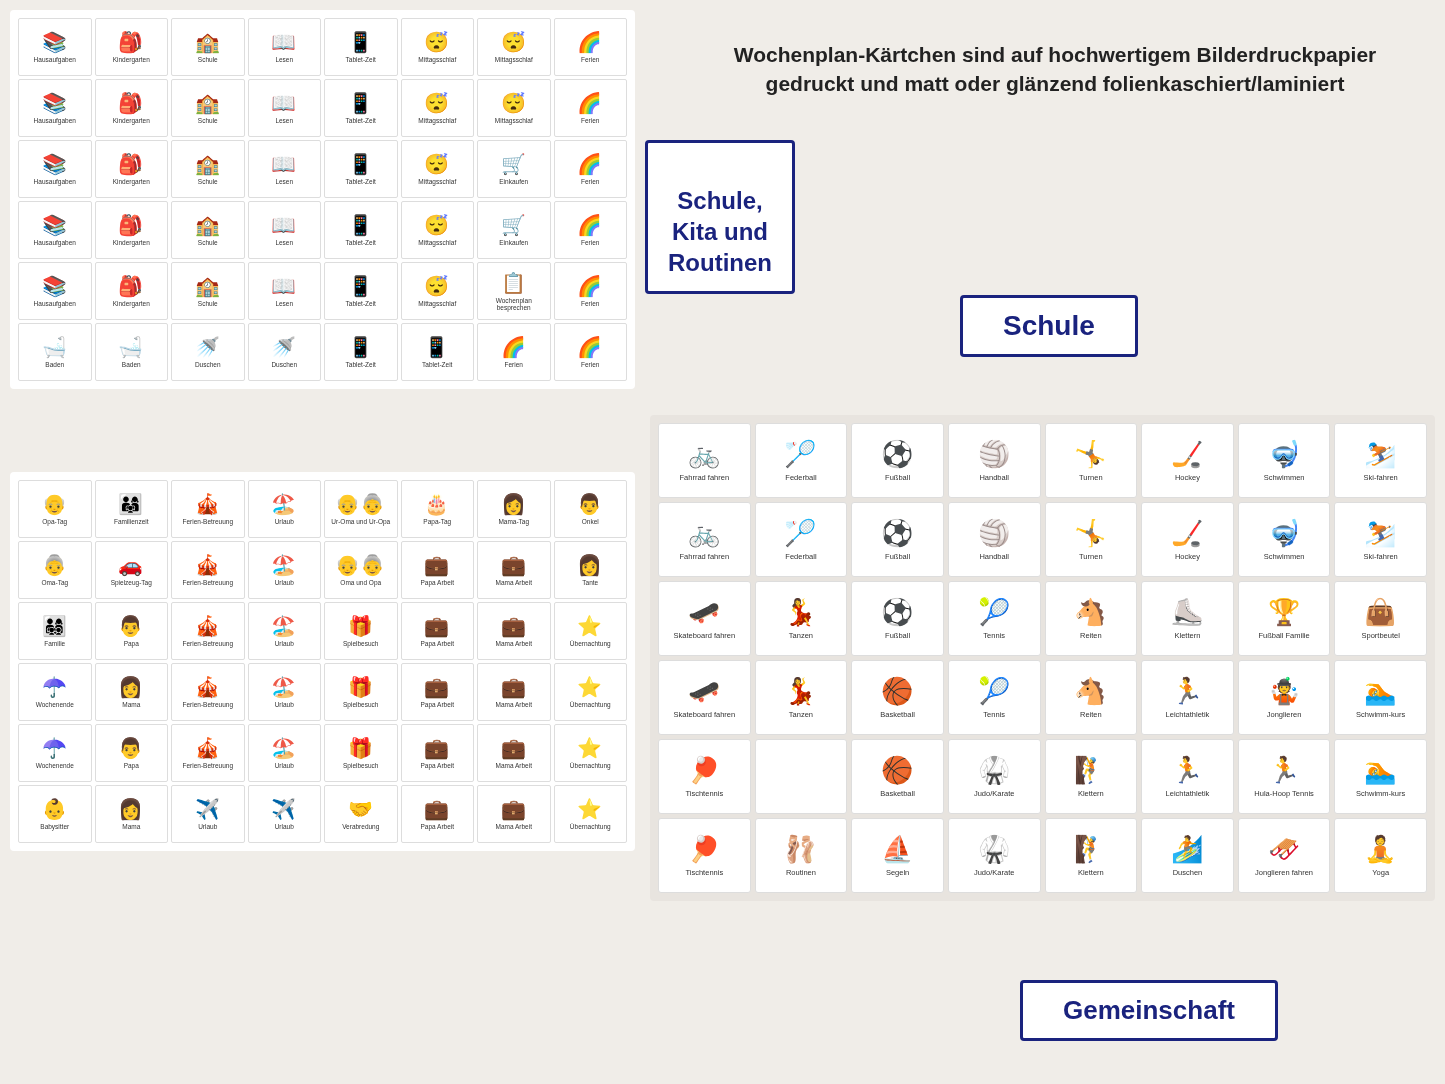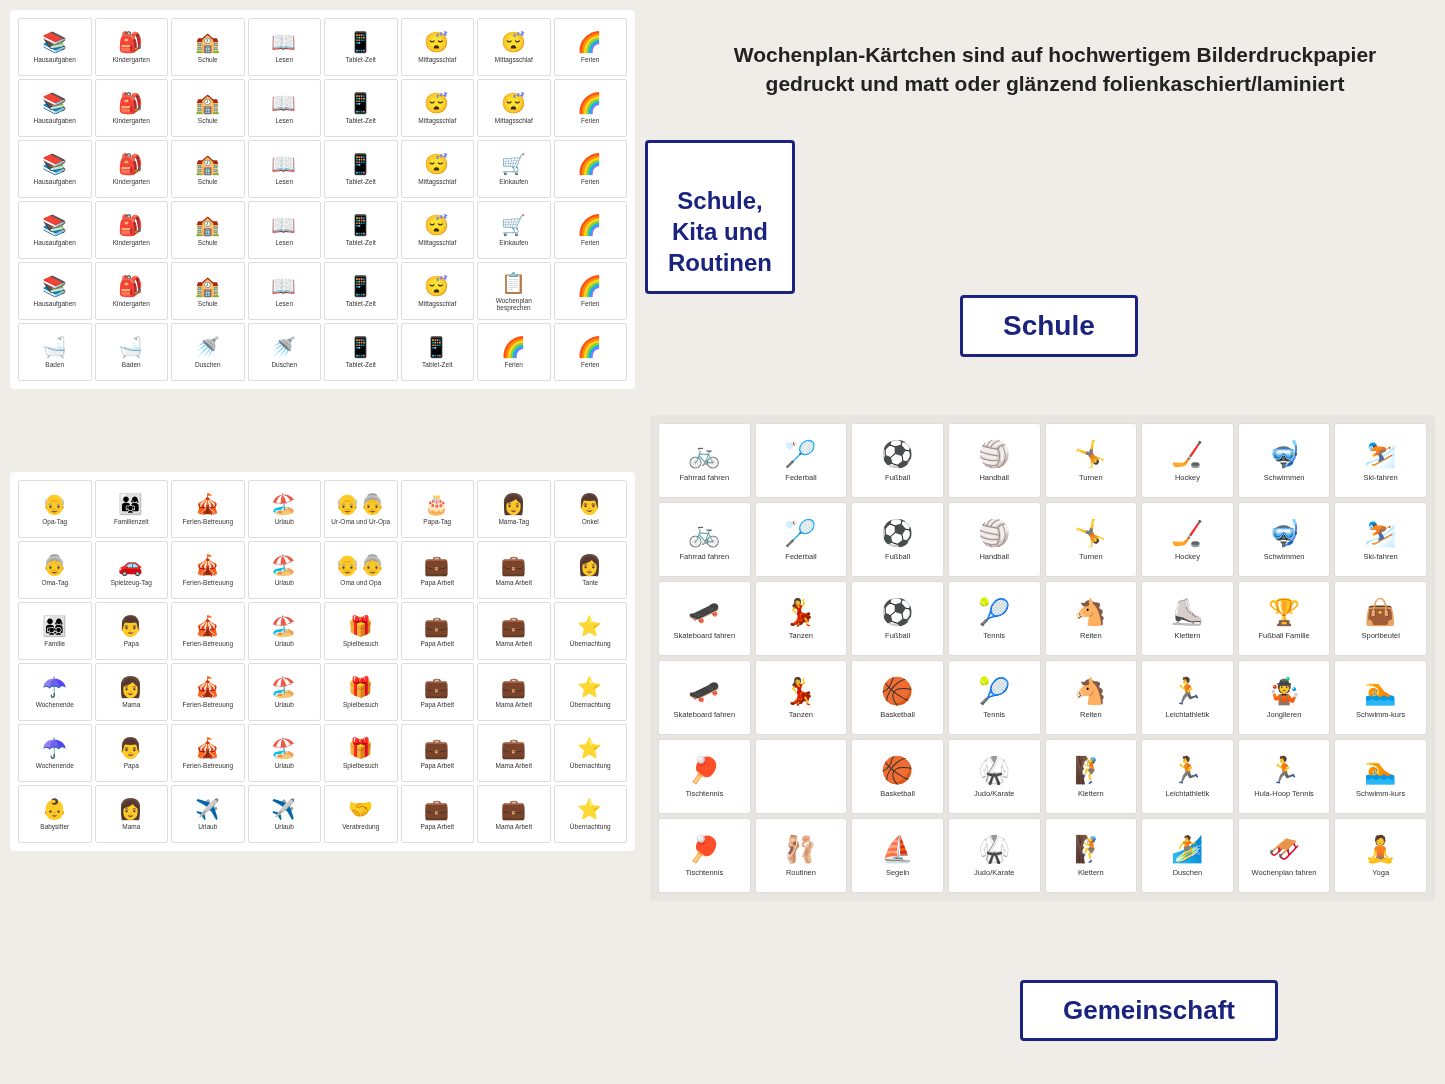--- a/index.html
+++ b/index.html
@@ -647,20 +647,20 @@
       <div style="background: white; border: 1px solid rgb(221, 221, 221); display: flex; flex-direction: column; align-items: center; justify-content: center; padding: 5px 2px; min-height: 75px; border-radius: 3px;">
         <div style="font-size: 26px; text-align: center;">🧗</div>
         <div style="font-size: 7.5px; text-align: center; color: rgb(51, 51, 51); line-height: 1.2; margin-top: 3px;">Klettern</div>
       </div>
       <div style="background: white; border: 1px solid rgb(221, 221, 221); display: flex; flex-direction: column; align-items: center; justify-content: center; padding: 5px 2px; min-height: 75px; border-radius: 3px;">
         <div style="font-size: 26px; text-align: center;">🏄</div>
         <div style="font-size: 7.5px; text-align: center; color: rgb(51, 51, 51); line-height: 1.2; margin-top: 3px;">Duschen</div>
       </div>
       <div style="background: white; border: 1px solid rgb(221, 221, 221); display: flex; flex-direction: column; align-items: center; justify-content: center; padding: 5px 2px; min-height: 75px; border-radius: 3px;">
         <div style="font-size: 26px; text-align: center;">🛷</div>
-        <div style="font-size: 7.5px; text-align: center; color: rgb(51, 51, 51); line-height: 1.2; margin-top: 3px;">Wochenplan fahren</div>
+        <div style="font-size: 7.5px; text-align: center; color: rgb(51, 51, 51); line-height: 1.2; margin-top: 3px;">Jonglieren fahren</div>
       </div>
       <div style="background: white; border: 1px solid rgb(221, 221, 221); display: flex; flex-direction: column; align-items: center; justify-content: center; padding: 5px 2px; min-height: 75px; border-radius: 3px;">
         <div style="font-size: 26px; text-align: center;">🧘</div>
         <div style="font-size: 7.5px; text-align: center; color: rgb(51, 51, 51); line-height: 1.2; margin-top: 3px;">Yoga</div>
       </div>
     </div>
 </div>
 
 </body></html>

